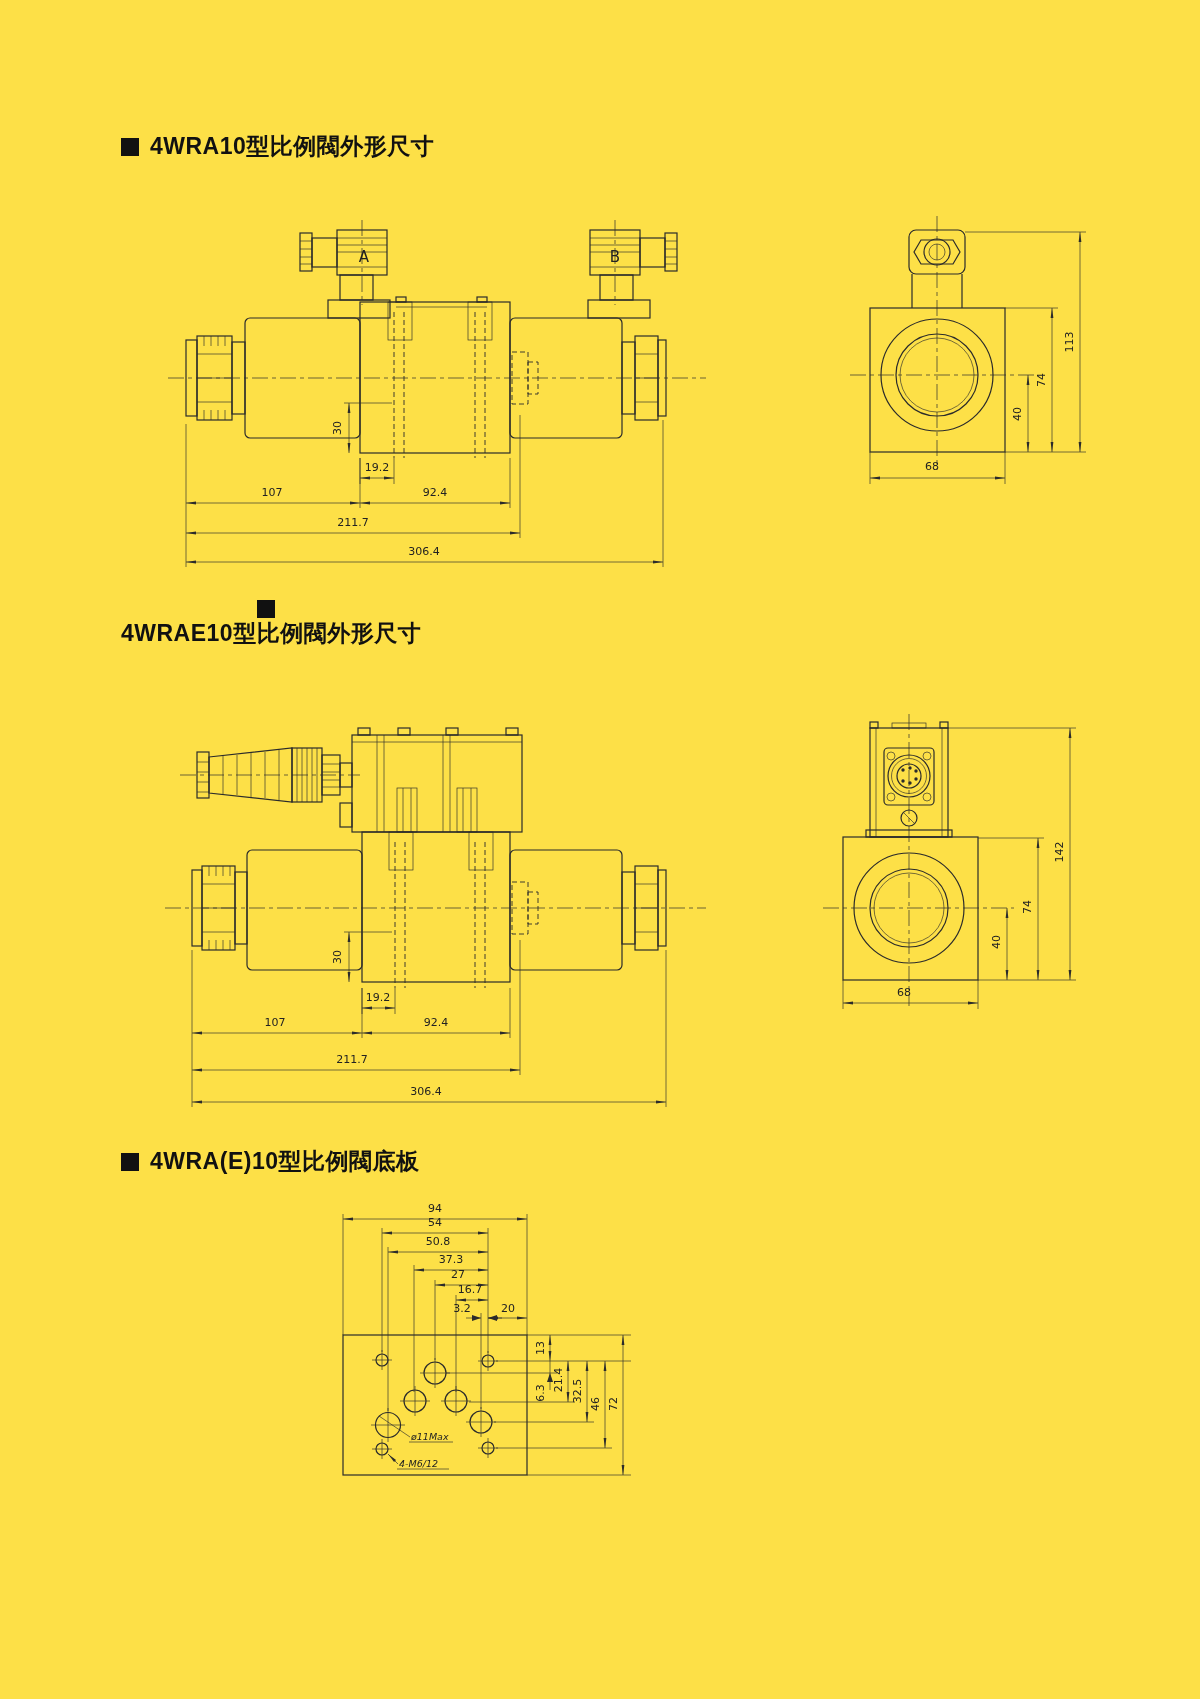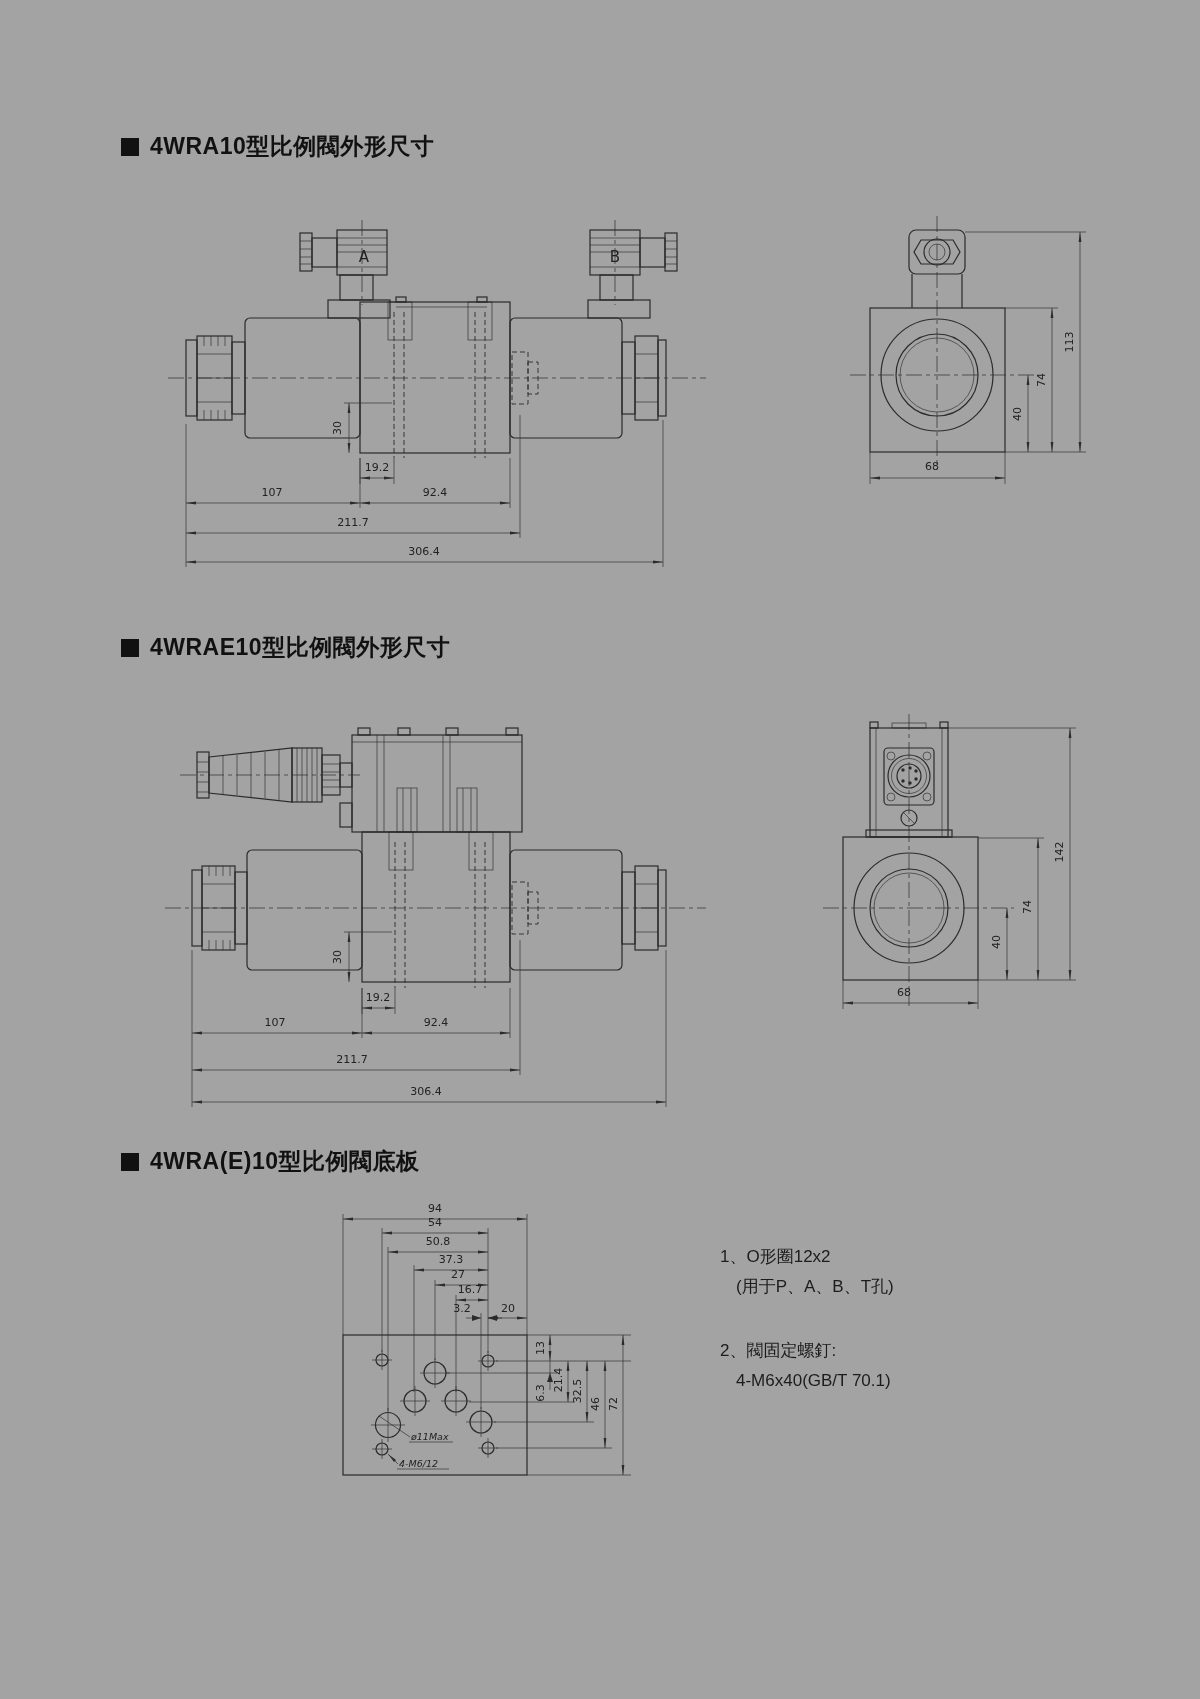--- a/index.html
+++ b/index.html
@@ -1,16 +1,16 @@
 <!DOCTYPE html>
 <html><head>
 <meta charset="utf-8">
 <style>
   html,body{margin:0;padding:0;background:#e8e8e8;}
-  .page{position:relative;width:1200px;height:1699px;background:#a3a3a3;margin:0 auto;overflow:hidden;
+  .page{position:relative;width:1200px;height:1699px;background:#fde047;margin:0 auto;overflow:hidden;
         font-family:"Liberation Sans",sans-serif;}
   .sec-title{position:absolute;left:121px;display:flex;align-items:center;color:#111;
              font-size:23px;font-weight:600;letter-spacing:0.5px;}
   .sq{width:18px;height:18px;background:#111;margin-right:11px;flex:0 0 auto;}
   .note{position:absolute;font-size:17px;color:#1c1c1c;line-height:1.75;}
   .note .ind{padding-left:16px;}
   svg{position:absolute;left:0;}
   .l{fill:none;stroke:#2b2b2b;stroke-width:1.2;}
   .t{fill:none;stroke:#2b2b2b;stroke-width:0.65;}
   .d{fill:none;stroke:#2b2b2b;stroke-width:0.9;stroke-dasharray:5 3;}
@@ -23,21 +23,21 @@
 </style>
 </head>
 <body>
 
 <div class="page">
 
   <div class="sec-title" style="top:131px;">
     <div class="sq"></div>
     <span>4WRA10型比例閥外形尺寸</span>
   </div>
-  <div class="sec-title" style="top:632px;">
+  <div class="sec-title" style="top:600px;flex-direction:column;">
     <div class="sq"></div>
     <span>4WRAE10型比例閥外形尺寸</span>
   </div>
   <div class="sec-title" style="top:1146px;justify-content:space-between;">
     <div class="sq"></div>
     <span>4WRA(E)10型比例閥底板</span>
   </div>
 
   <svg style="top:210px;" width="1200" height="380" viewBox="0 210 1200 380">
     <defs>
@@ -343,22 +343,14 @@
         <path class="t" d="M587,1361 V1422" marker-start="url(#m3)" marker-end="url(#m3)"></path>
         <text class="dm mid" transform="translate(581,1391) rotate(-90)">32.5</text>
         <path class="t" d="M605,1361 V1448" marker-start="url(#m3)" marker-end="url(#m3)"></path>
         <text class="dm mid" transform="translate(599,1404) rotate(-90)">46</text>
         <path class="t" d="M623,1335 V1475" marker-start="url(#m3)" marker-end="url(#m3)"></path>
         <text class="dm mid" transform="translate(617,1404) rotate(-90)">72</text>
       </g>
     </g>
   </svg>
 
-  <div class="note" style="left:720px;top:1242px;">
-    <div>1、O形圈12x2</div>
-    <div class="ind">(用于P、A、B、T孔)</div>
-  </div>
-  <div class="note" style="left:720px;top:1336px;">
-    <div>2、閥固定螺釘:</div>
-    <div class="ind">4-M6x40(GB/T 70.1)</div>
-  </div>
 
 </div>
 
 </body></html>

